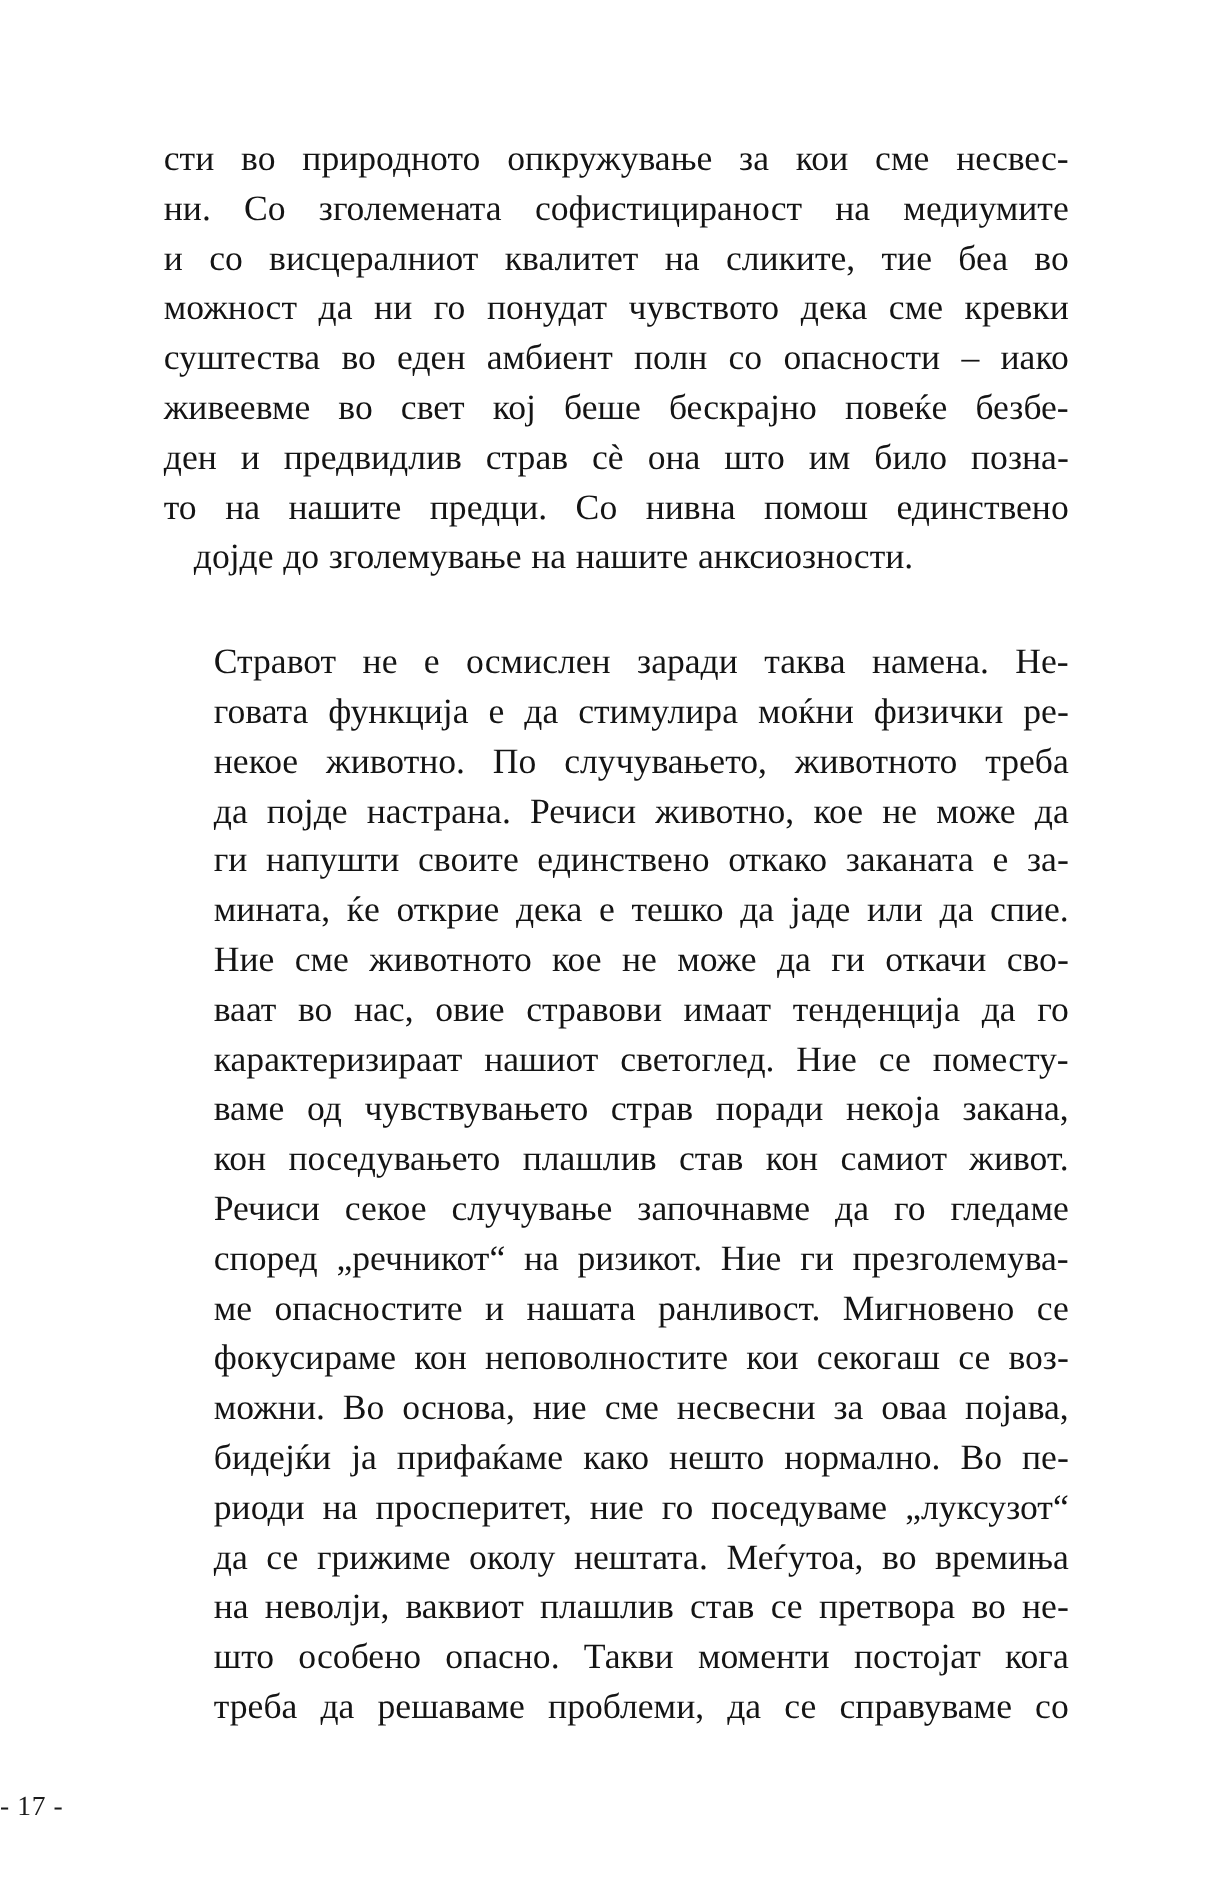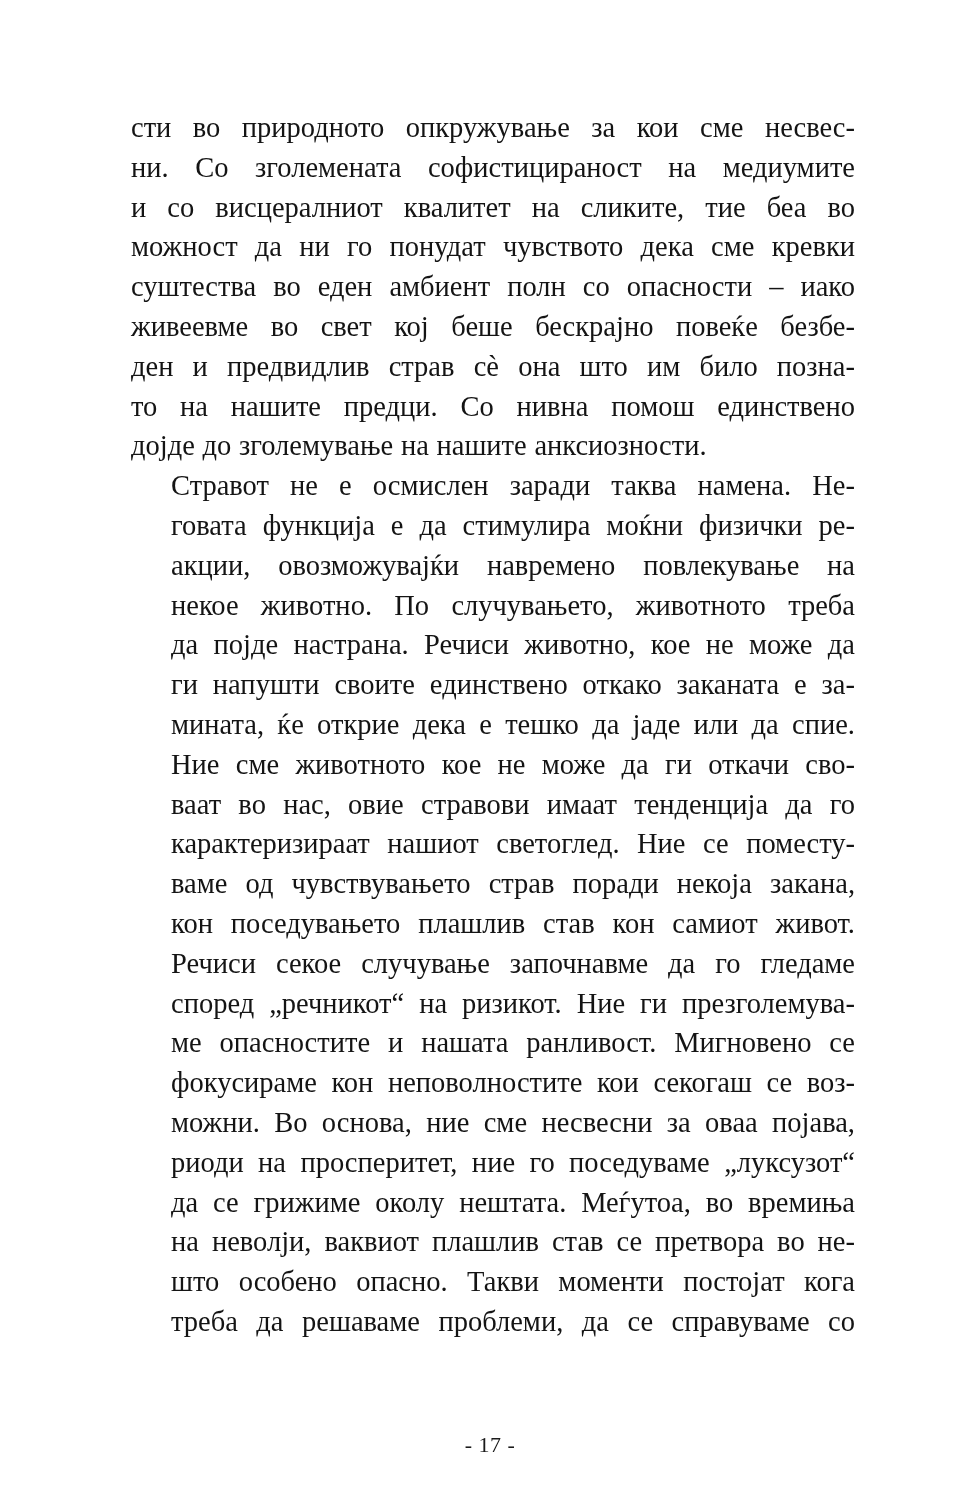--- a/index.html
+++ b/index.html
@@ -40,30 +40,32 @@
   
   .line {
     display: block;
     text-align: justify;
     text-align-last: justify;
     white-space: pre-wrap;
   }
   .line.last,
   .line.short {
     text-align-last: left;
+    margin-left: 24px;
   }
   .line.indent {
     text-indent: 40px;
+    margin-top: 44px;
   }
   .folio {
     position: absolute;
     left: 0;
     top: 1432px;
     width: 980px;
-    text-align: center;
+    text-align: left;
     font-family: "Liberation Serif", "DejaVu Serif", serif;
     font-size: 22px;
     color: #1a1a1a;
     letter-spacing: 0.5px;
   }
 </style>
 </head>
 <body>
 
 <div class="page">
@@ -78,35 +80,35 @@
       <span class="line">суштества во еден амбиент полн со опасности – иако</span>
       <span class="line">живеевме во свет кој беше бескрајно повеќе безбе-</span>
       <span class="line">ден и предвидлив страв сѐ она што им било позна-</span>
       <span class="line">то на нашите предци. Со нивна помош единствено</span>
       <span class="line last">дојде до зголемување на нашите анксиозности.</span>
     </p>
 
     <p class="para">
       <span class="line indent">Стравот не е осмислен заради таква намена. Не-</span>
       <span class="line">говата функција е да стимулира моќни физички ре-</span>
-      <span class="line">акции, овозможувајќи навремено повлекување на</span>
       <span class="line">некое животно. По случувањето, животното треба</span>
       <span class="line">да појде настрана. Речиси животно, кое не може да</span>
       <span class="line">ги напушти своите единствено откако заканата е за-</span>
       <span class="line">мината, ќе открие дека е тешко да јаде или да спие.</span>
       <span class="line">Ние сме животното кое не може да ги откачи сво-</span>
       <span class="line">ваат во нас, овие стравови имаат тенденција да го</span>
       <span class="line">карактеризираат нашиот светоглед. Ние се поместу-</span>
       <span class="line">ваме од чувствувањето страв поради некоја закана,</span>
       <span class="line">кон поседувањето плашлив став кон самиот живот.</span>
       <span class="line">Речиси секое случување започнавме да го гледаме</span>
       <span class="line">според „речникот“ на ризикот. Ние ги презголемува-</span>
       <span class="line">ме опасностите и нашата ранливост. Мигновено се</span>
       <span class="line">фокусираме кон неповолностите кои секогаш се воз-</span>
       <span class="line">можни. Во основа, ние сме несвесни за оваа појава,</span>
+      <span class="line">бидејќи ја прифаќаме како нешто нормално. Во пе-</span>
       <span class="line">риоди на просперитет, ние го поседуваме „луксузот“</span>
       <span class="line">да се грижиме околу нештата. Меѓутоа, во времиња</span>
       <span class="line">на неволји, ваквиот плашлив став се претвора во не-</span>
       <span class="line">што особено опасно. Такви моменти постојат кога</span>
       <span class="line">треба да решаваме проблеми, да се справуваме со</span>
     </p>
 
   </div>
 
   <div class="folio">- 17 -</div>

